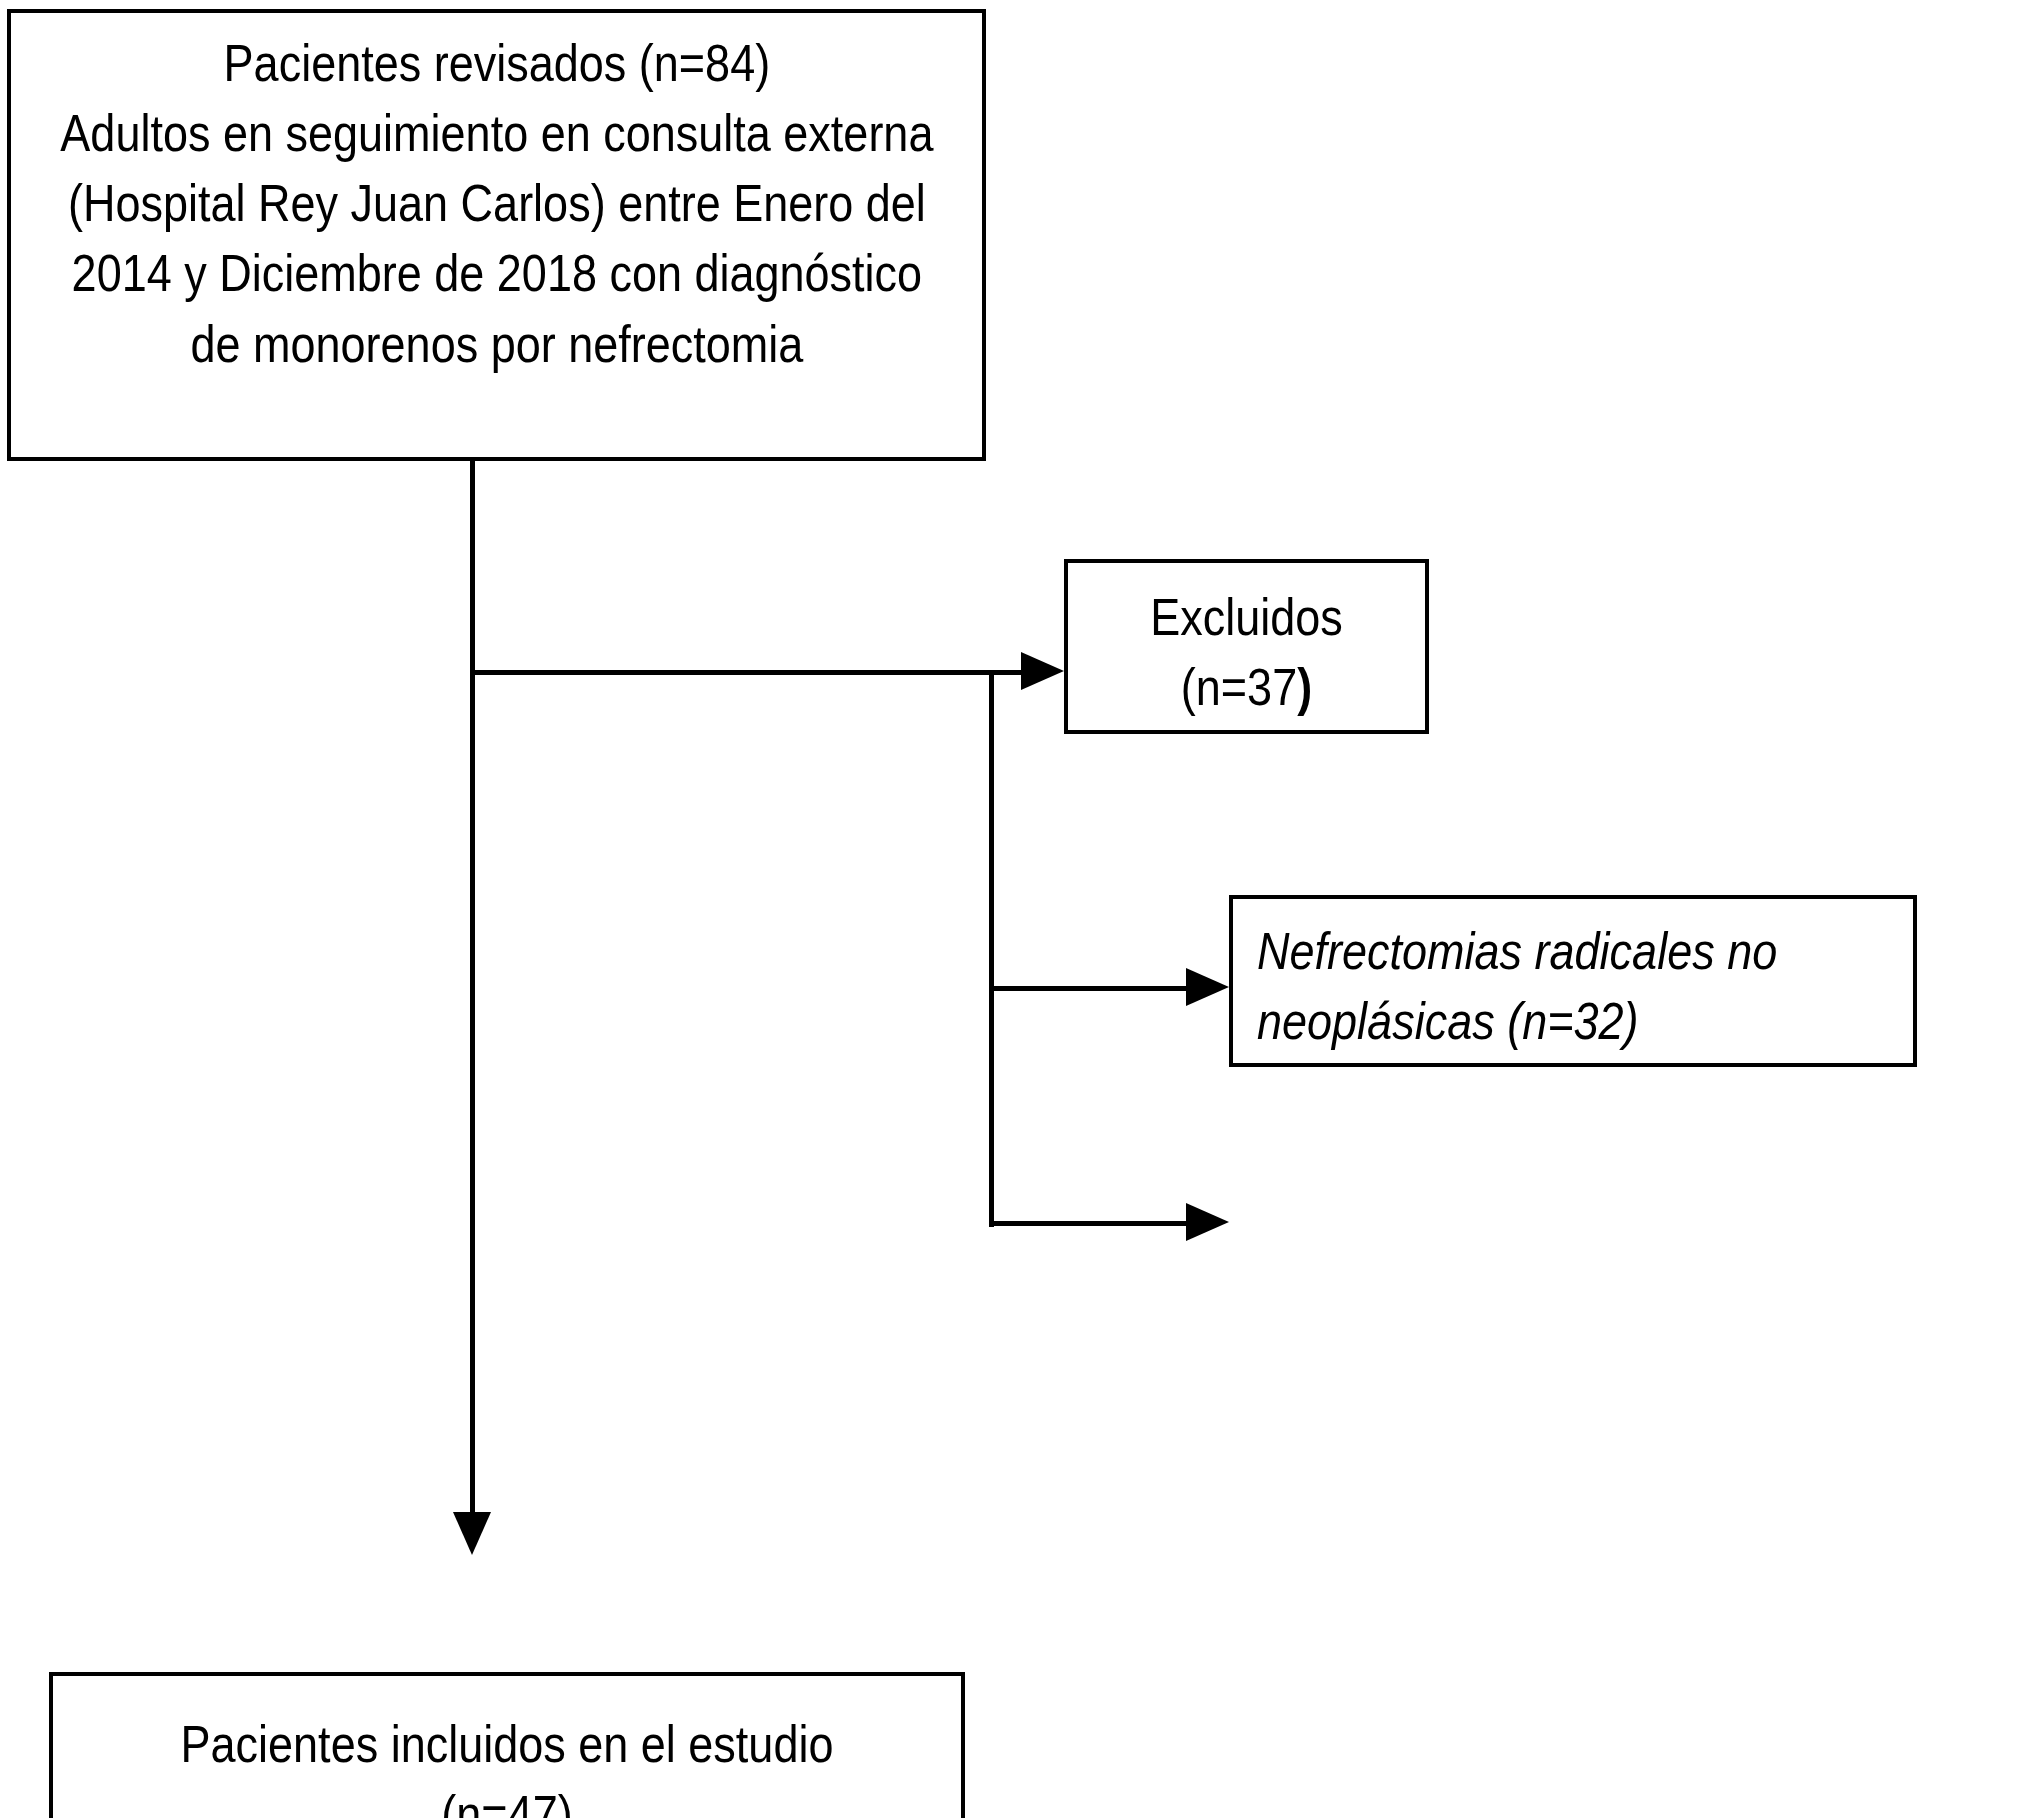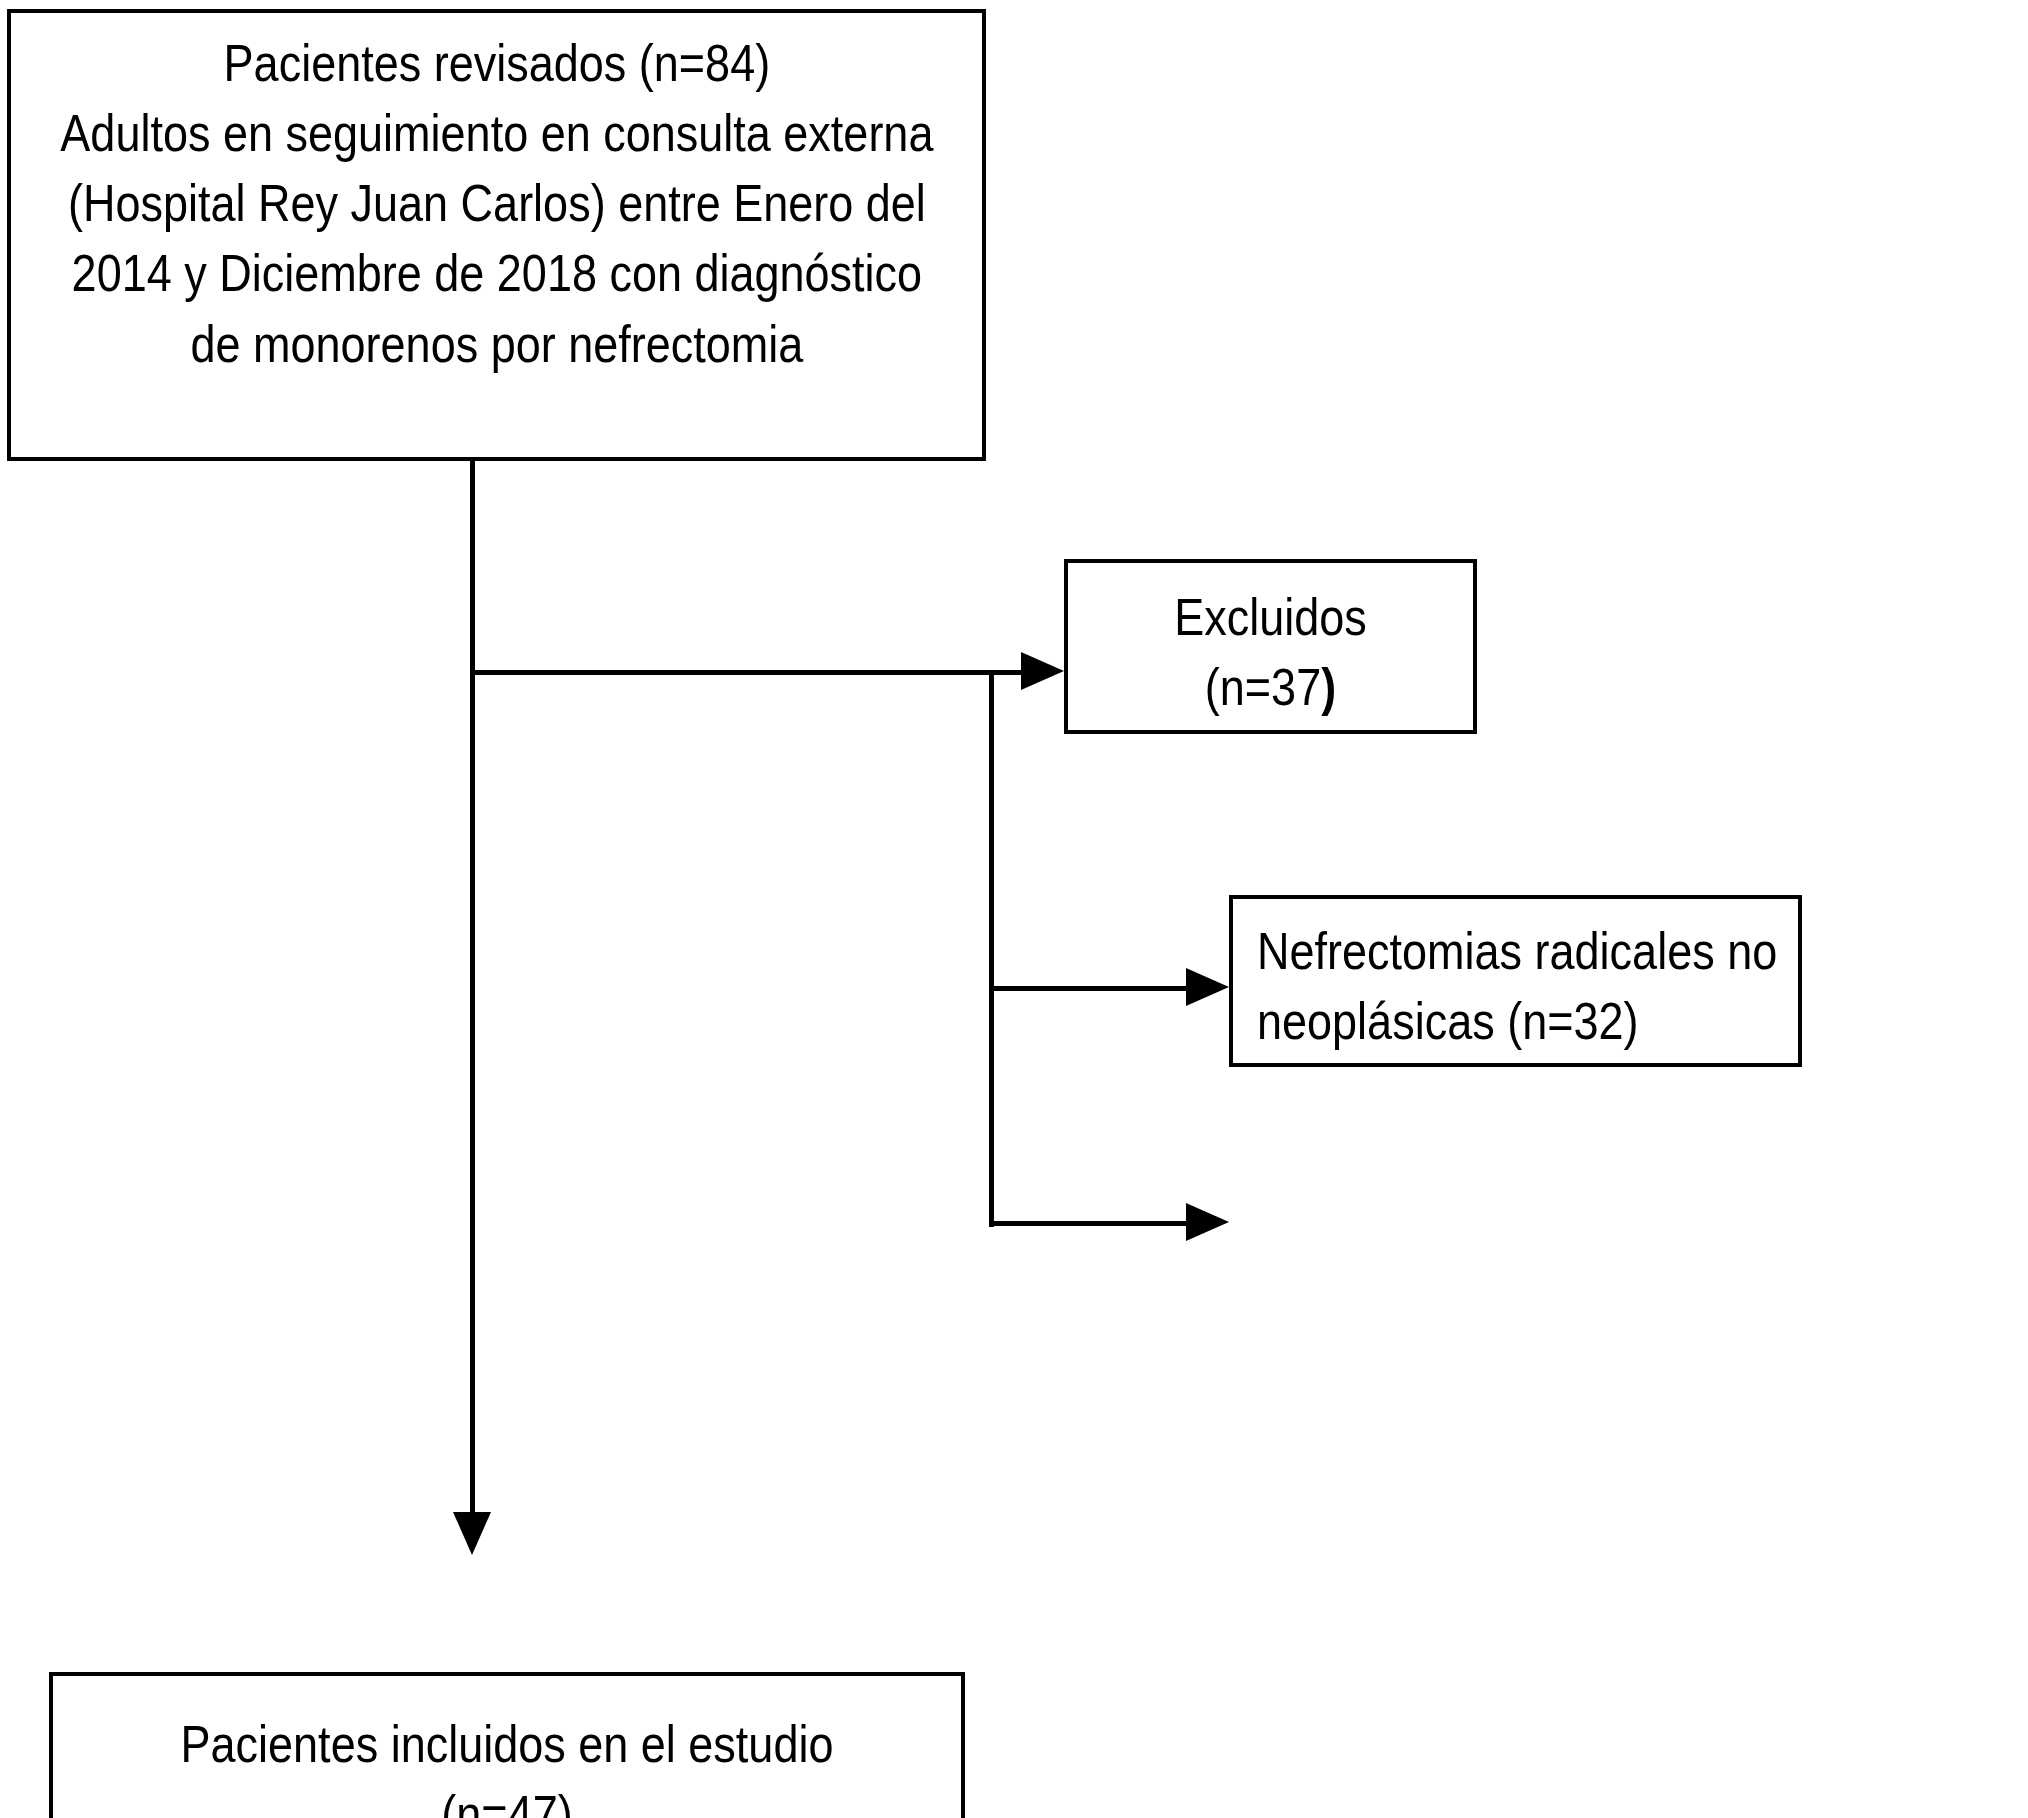--- a/index.html
+++ b/index.html
@@ -46,22 +46,22 @@
   }
   .arrow-down {
     position: absolute;
     width: 0; height: 0;
     border-left: 19.5px solid transparent;
     border-right: 19.5px solid transparent;
     border-top: 43px solid #000000;
   }
   
   #top-box       { left: 7.4px;    top: 9.3px;   width: 979px; height: 452px; padding-top: 15px; }
-  #excluded-box  { left: 1064px; top: 559px;  width: 413px;  height: 175px; padding-top: 18.6px; }
-  #radical-box   { left: 1229px; top: 895px;  width: 573px;  height: 172px; padding: 16.7px 9.3px 0 24px; }
+  #excluded-box  { left: 1064px; top: 559px;  width: 365px;  height: 175px; padding-top: 18.6px; }
+  #radical-box   { left: 1229px; top: 895px;  width: 688px;  height: 172px; padding: 16.7px 9.3px 0 24px; font-style: italic; }
   #partial-box   { left: 1229px; top: 1148px; width: 795px;  height: 169px; padding: 20.4px 9.3px 0 24px; }
   #included-box  { left: 49px;   top: 1672px; width: 916px;  height: 199px; padding-top: 33px; }
 </style>
 </head>
 <body>
 
 <div id="canvas">
 
   <div class="box" id="top-box">
     <div class="txt center">

